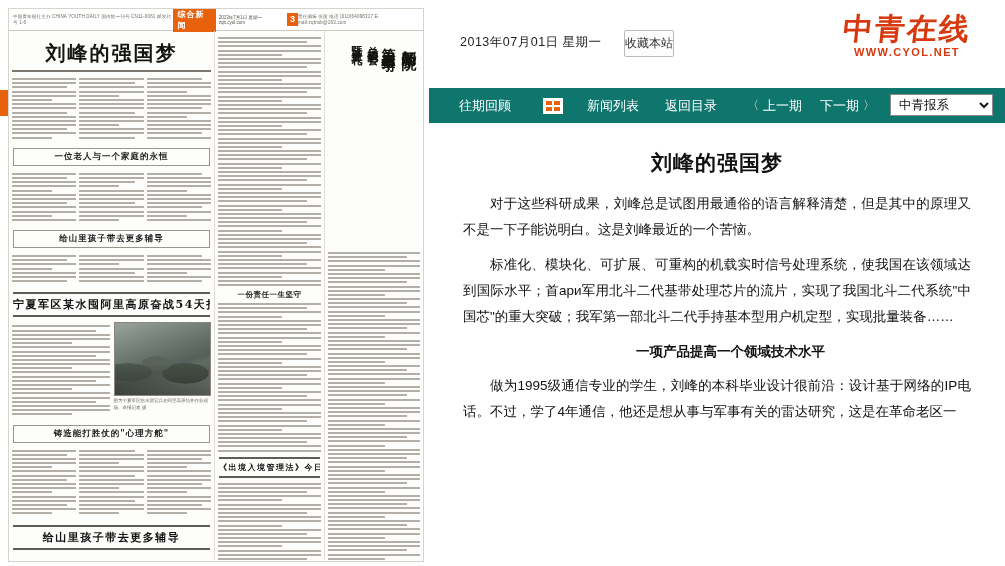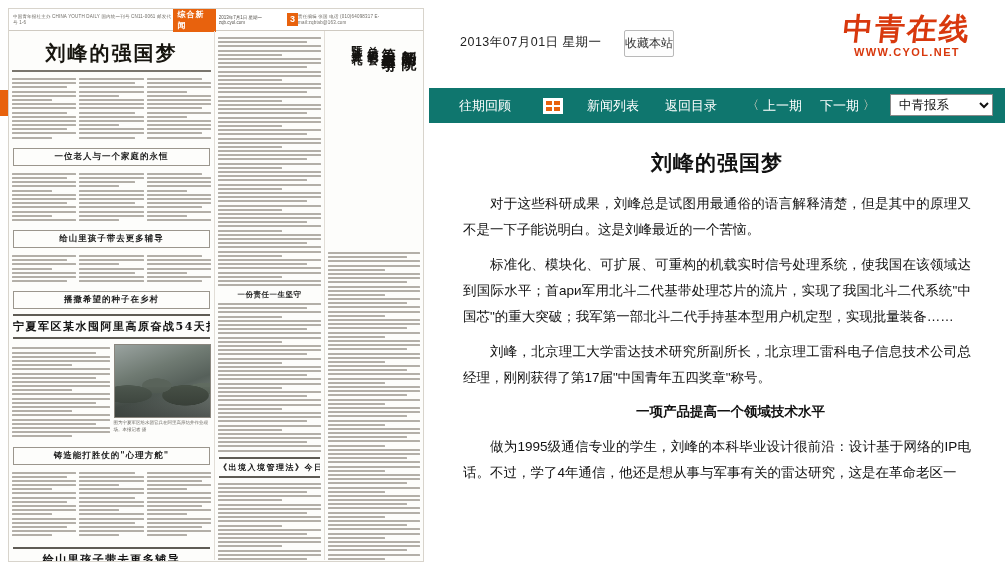--- a/index.html
+++ b/index.html
@@ -557,21 +557,20 @@
             <div class="txt">
               <i class="m"></i>
                 <i class="l"></i>
                 <i class="l"></i>
                 <i class="l"></i>
                 <i class="s"></i>
                 <i class="l"></i>
                 <i class="m"></i>
             </div>
           </div>
-          <div class="boxhead">播撒希望的种子在乡村</div>
 
           <div class="bigbox">宁夏军区某水囤阿里高原奋战54天打井14眼</div>
           <div class="cols2">
             <div class="txt">
               <i class="l"></i>
                 <i class="m"></i>
                 <i class="l"></i>
                 <i class="l"></i>
                 <i class="s"></i>
                 <i class="l"></i>
@@ -911,21 +910,20 @@
           <option>中国青年杂志</option>
         </select>
       </div>
     </div>
 
     <div class="article">
       <h1 class="art-title">刘峰的强国梦</h1>
       <div class="art-body">
         <p>对于这些科研成果，刘峰总是试图用最通俗的语言解释清楚，但是其中的原理又不是一下子能说明白。这是刘峰最近的一个苦恼。</p>
         <p>标准化、模块化、可扩展、可重构的机载实时信号处理系统，使我国在该领域达到国际水平；首ари军用北斗二代基带处理芯片的流片，实现了我国北斗二代系统"中国芯"的重大突破；我军第一部北斗二代手持基本型用户机定型，实现批量装备……</p>
-        <p>刘峰，北京理工大学雷达技术研究所副所长，北京理工雷科电子信息技术公司总经理，刚刚获得了第17届"中国青年五四奖章"称号。</p>
         <p class="art-sub">一项产品提高一个领域技术水平</p>
         <p>做为1995级通信专业的学生，刘峰的本科毕业设计很前沿：设计基于网络的IP电话。不过，学了4年通信，他还是想从事与军事有关的雷达研究，这是在革命老区一</p>
       </div>
     </div>
   </div>
 
   <div class="bottom-edge"></div>
 </div>
 
 </body></html>

